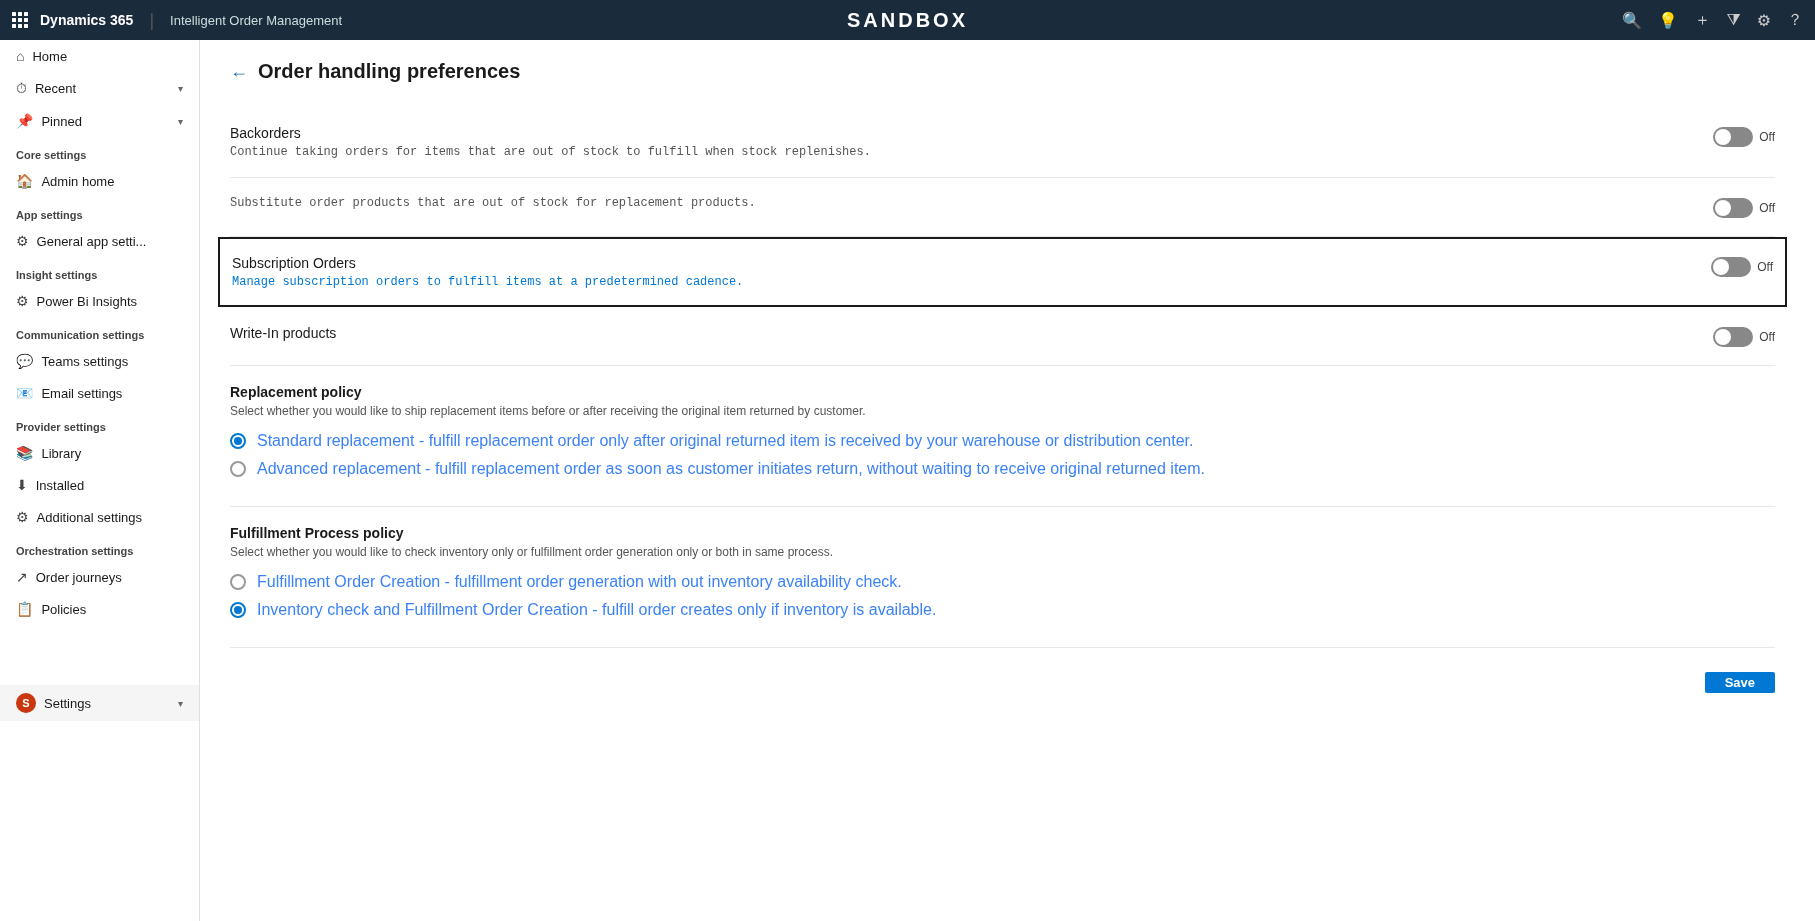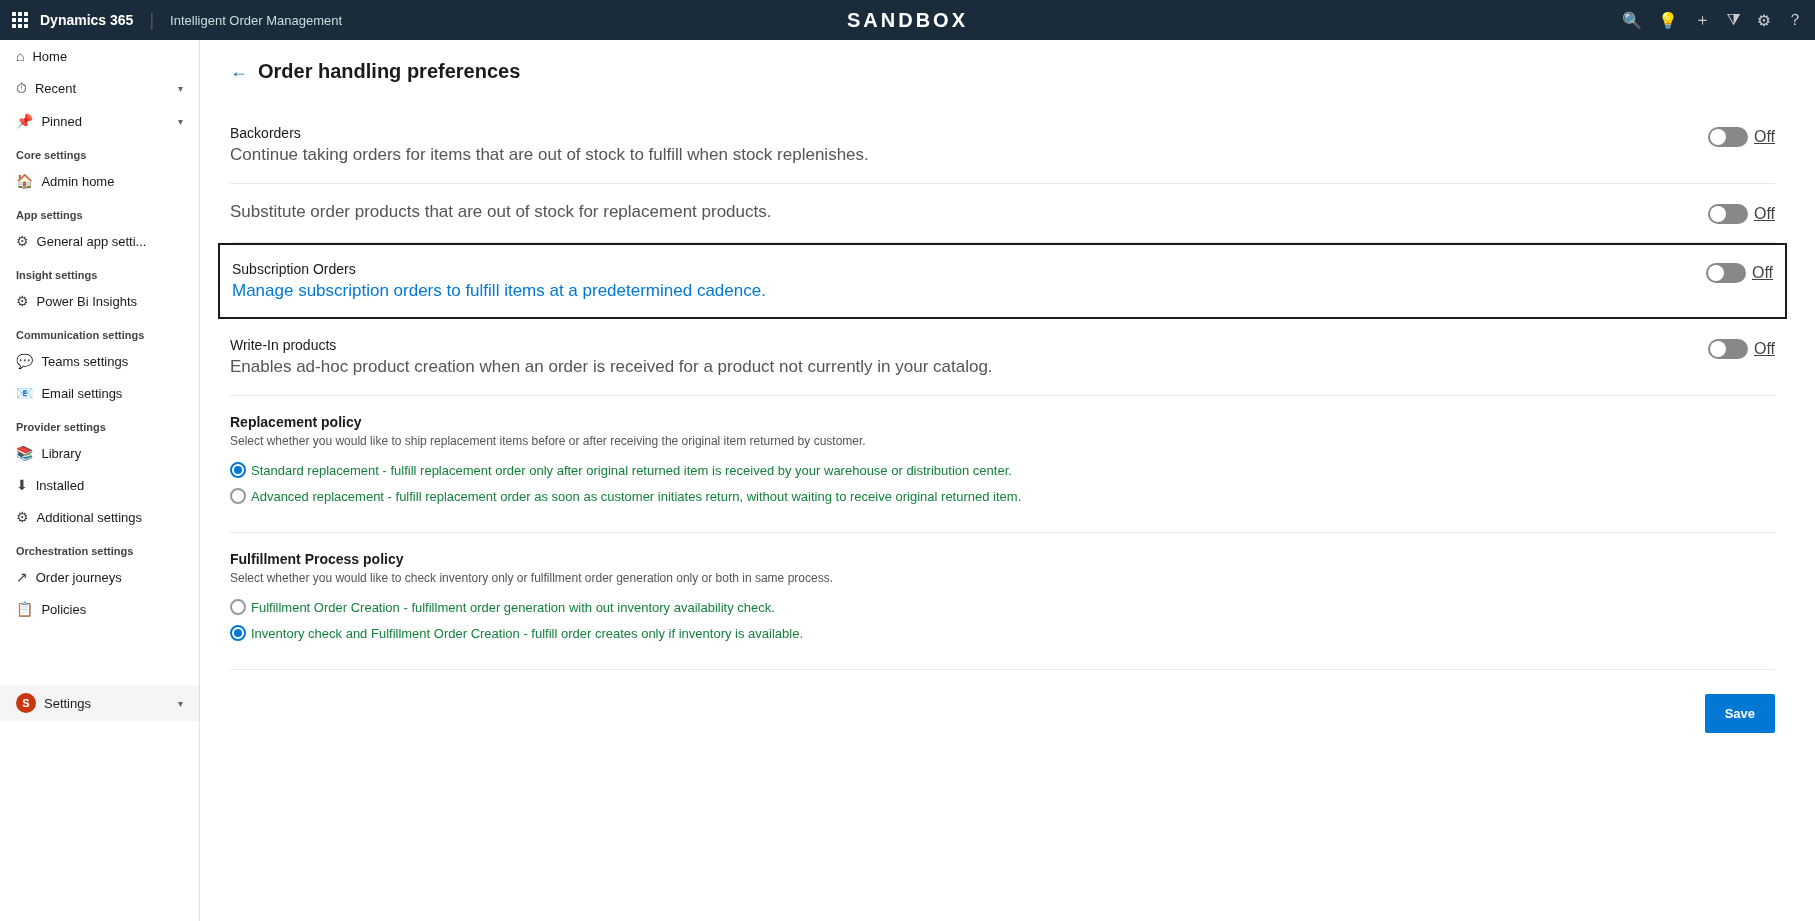--- a/index.html
+++ b/index.html
@@ -161,22 +161,23 @@
       margin: 0 -12px;
     }
     .setting-info { flex: 1; }
     .setting-title {
       font-size: 14px;
       font-weight: 400;
       color: #1a1a1a;
       margin-bottom: 4px;
     }
     .setting-desc {
-      font-size: 17px;
+      font-size: 12px;
       color: #555;
+      font-family: Liberation Mono, monospace;
     }
 
     
     .toggle-container {
       display: flex;
       align-items: center;
       gap: 6px;
       flex-shrink: 0;
       margin-left: 20px;
       padding-top: 2px;
@@ -195,36 +196,35 @@
       position: absolute;
       width: 16px;
       height: 16px;
       border-radius: 50%;
       background: white;
       top: 2px;
       left: 2px;
       transition: left 0.2s;
     }
     .toggle-label {
-      font-size: 16px;
+      font-size: 12px;
       color: #444;
-      text-decoration: underline;
     }
 
     
     .policy-section { padding: 18px 0; border-bottom: 1px solid #e8e8e8; }
     .policy-title { font-size: 14px; font-weight: 700; color: #1a1a1a; margin-bottom: 4px; }
     .policy-desc { font-size: 12px; color: #555; margin-bottom: 14px; }
     .radio-option {
       display: flex;
       align-items: center;
-      gap: 5px;
+      gap: 11px;
       margin-bottom: 10px;
-      font-size: 13px;
-      color: #15803d;
+      font-size: 16px;
+      color: #3b82f6;
     }
     .radio-btn {
       width: 16px;
       height: 16px;
       border-radius: 50%;
       border: 2px solid #999;
       flex-shrink: 0;
       display: flex;
       align-items: center;
       justify-content: center;
@@ -243,21 +243,21 @@
 
     .save-btn-row {
       padding-top: 24px;
       display: flex;
       justify-content: flex-end;
     }
     .save-btn {
       background: #0078d4;
       color: white;
       border: none;
-      padding: 12px 20px;
+      padding: 3px 20px;
       font-size: 13px;
       font-weight: 600;
       cursor: pointer;
       border-radius: 2px;
     }
 
     
     .sidebar::-webkit-scrollbar { width: 4px; }
     .sidebar::-webkit-scrollbar-thumb { background: #ccc; }
     .content-area::-webkit-scrollbar { width: 6px; }
@@ -411,21 +411,20 @@
       </div>
       <div class="toggle-container">
         <div class="toggle"></div>
         <span class="toggle-label">Off</span>
       </div>
     </div>
 
     <div class="setting-row">
       <div class="setting-info">
         <div class="setting-title">Write-In products</div>
-        <div class="setting-desc">Enables ad-hoc product creation when an order is received for a product not currently in your catalog.</div>
       </div>
       <div class="toggle-container">
         <div class="toggle"></div>
         <span class="toggle-label">Off</span>
       </div>
     </div>
 
     <div class="policy-section">
       <div class="policy-title">Replacement policy</div>
       <div class="policy-desc">Select whether you would like to ship replacement items before or after receiving the original item returned by customer.</div>

